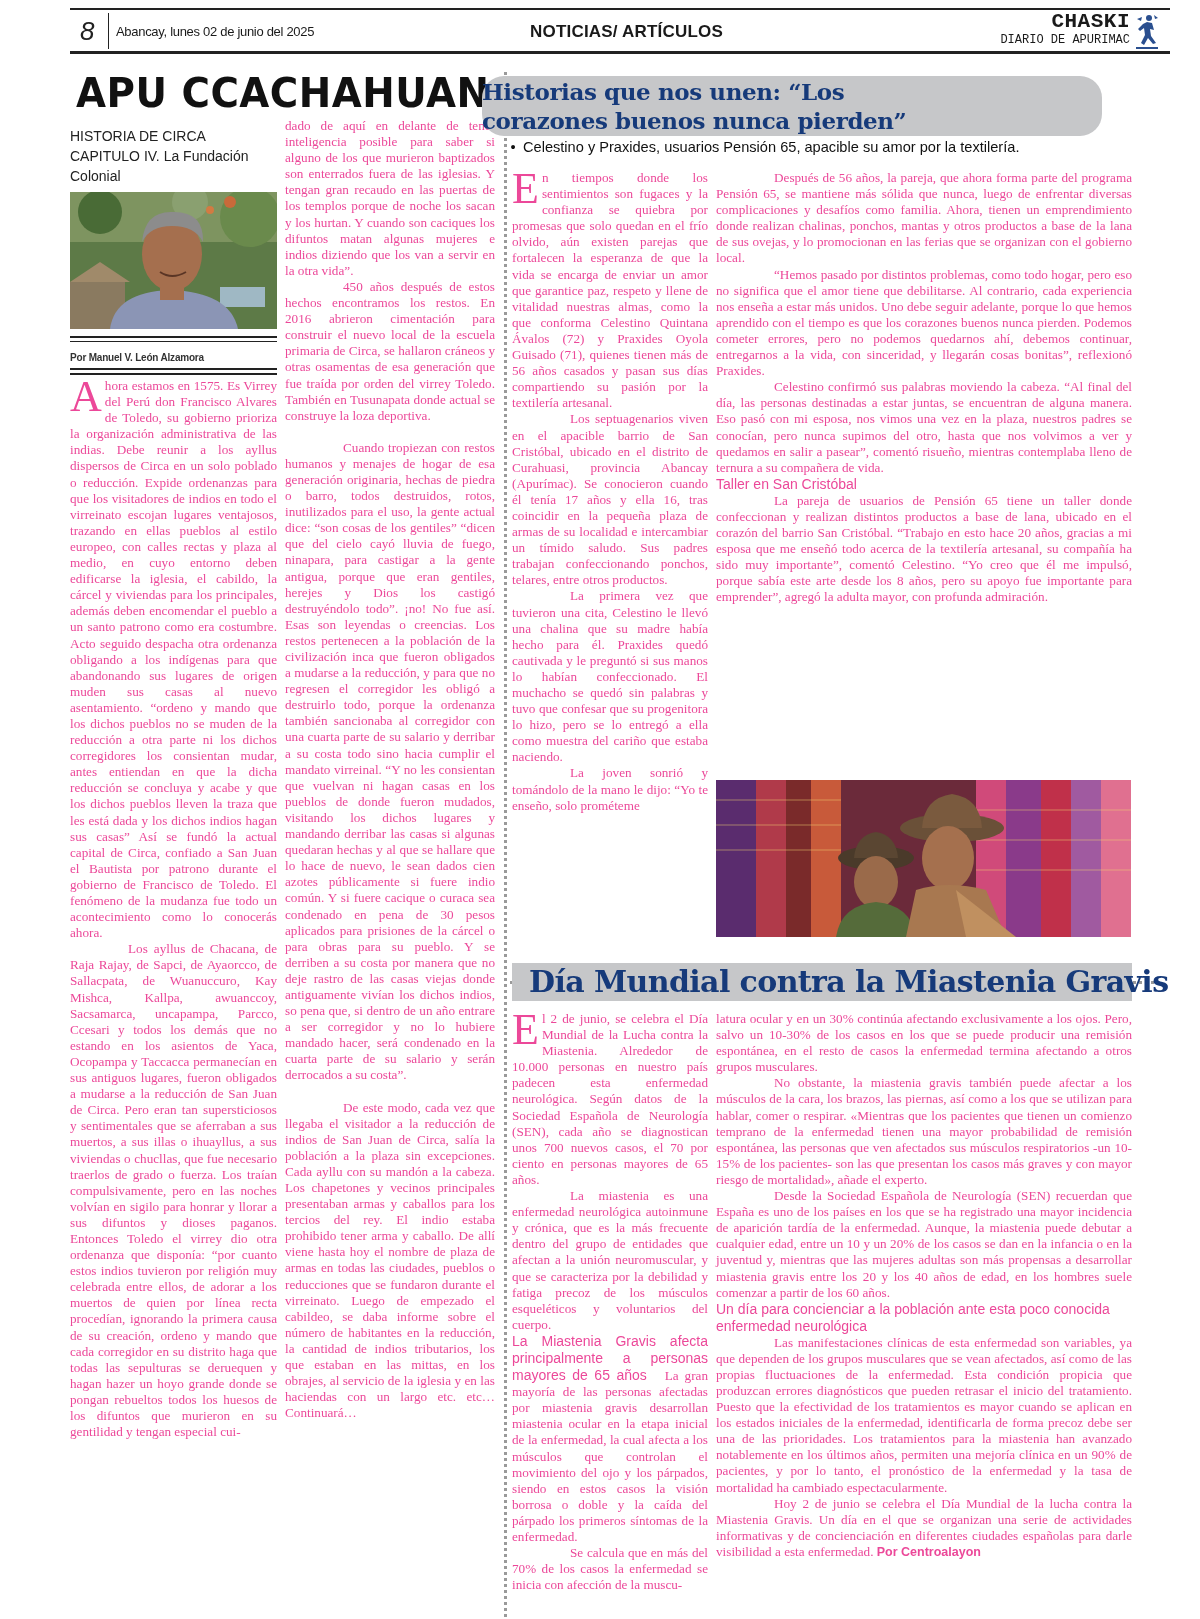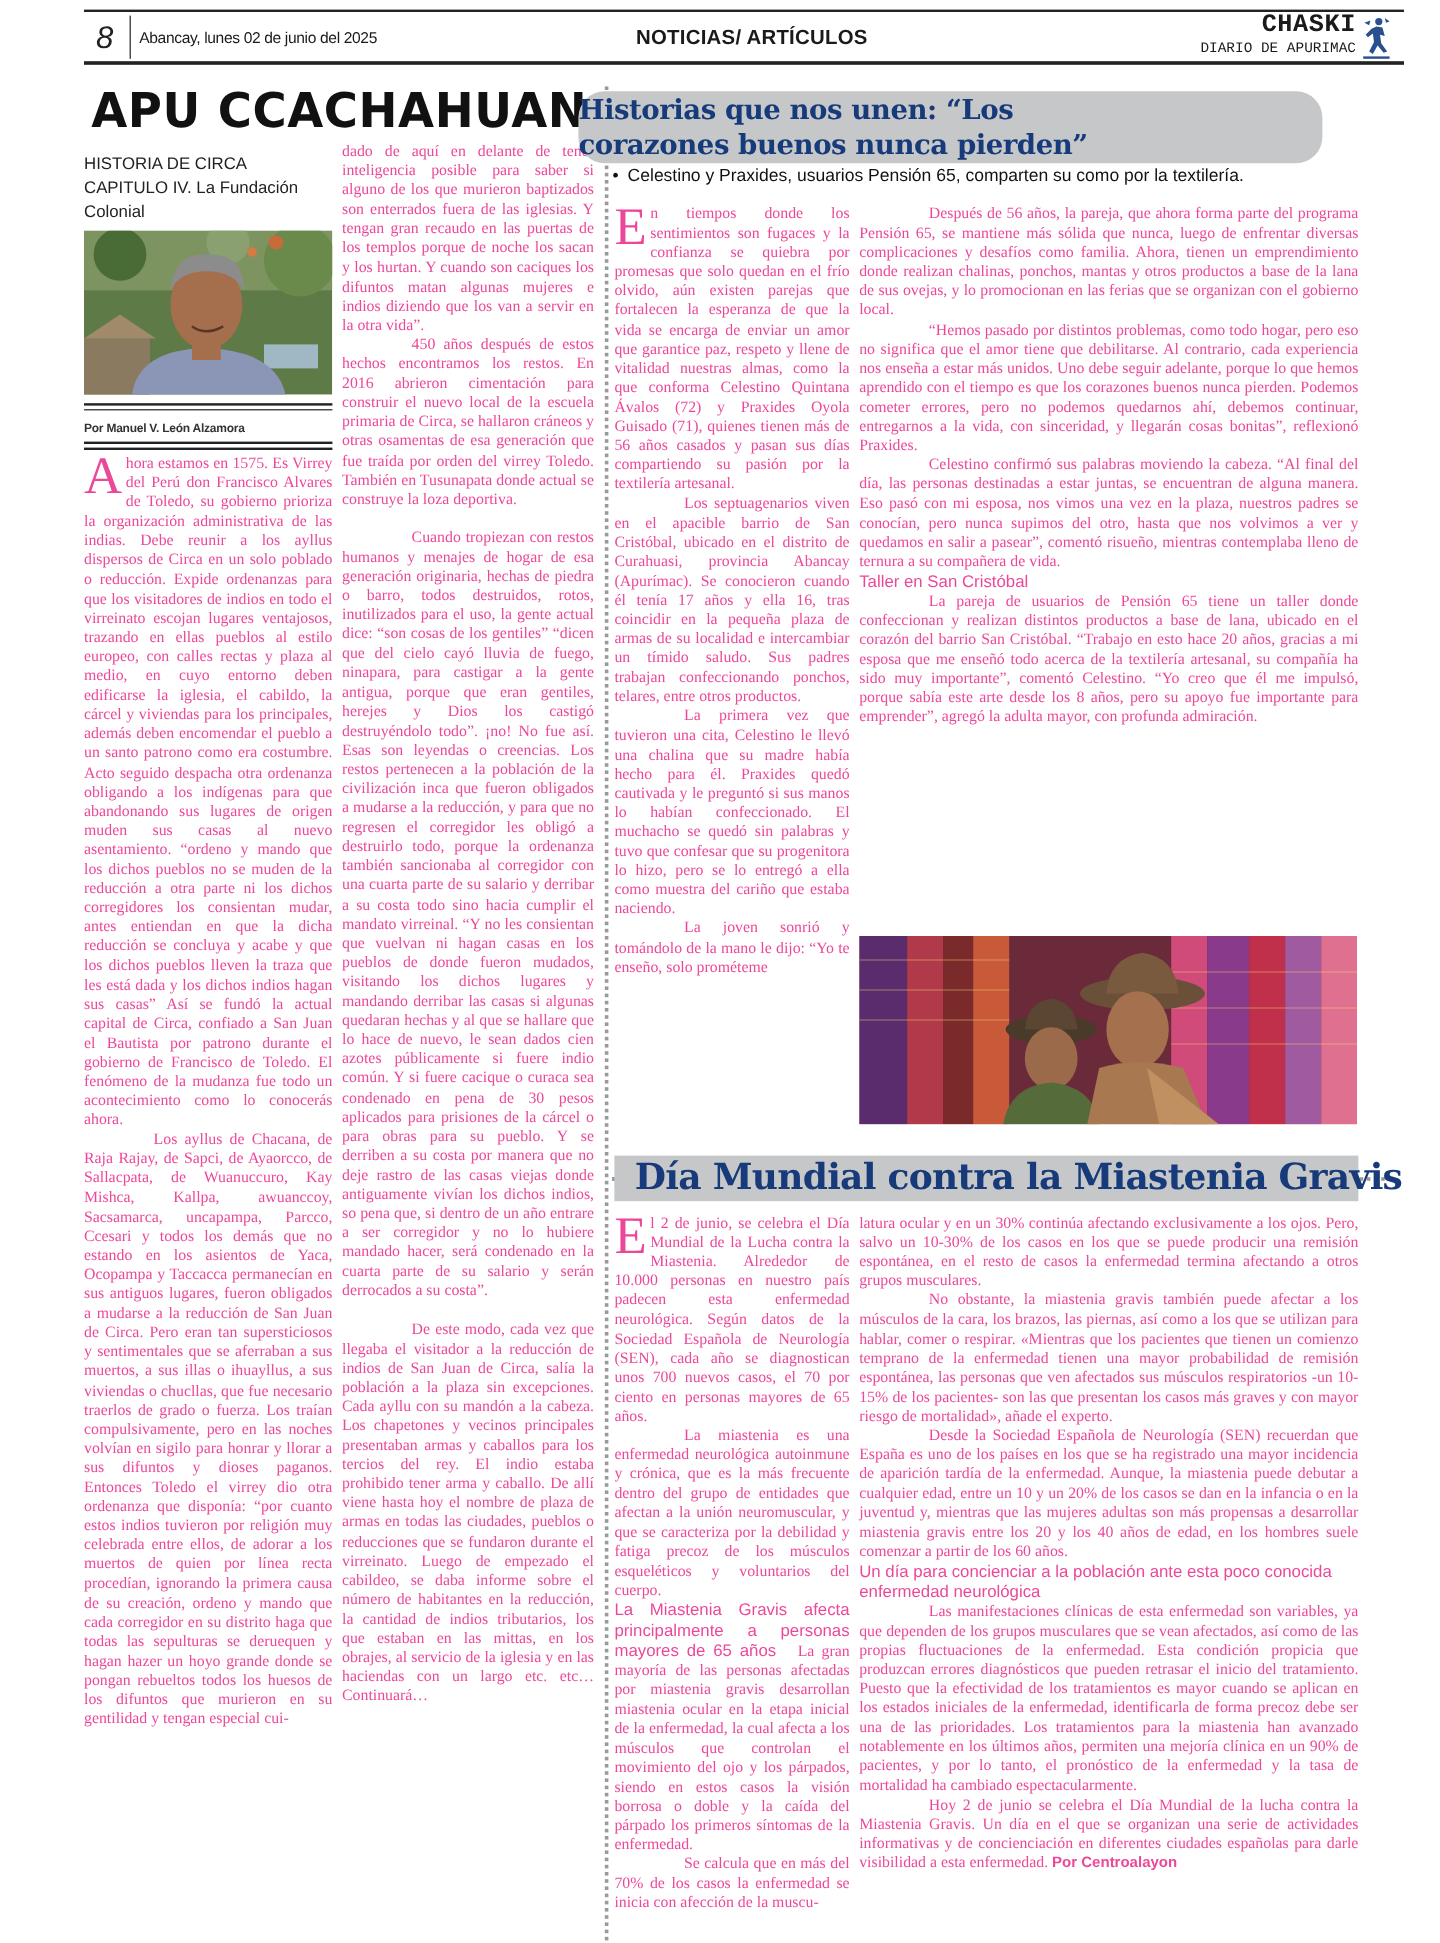--- a/index.html
+++ b/index.html
@@ -127,21 +127,21 @@
 </article>
 
 <article>
   <div class="hist-banner">
     <div class="hist-title">
       <div>Historias que nos unen: “Los</div>
       <div>corazones buenos nunca pierden”</div>
     </div>
   </div>
   <div class="hist-bullet">
-    <span class="dot">•</span><span>Celestino y Praxides, usuarios Pensión 65, comparten su como por la textilería.</span>
+    <span class="dot">•</span><span>Celestino y Praxides, usuarios Pensión 65, apacible su amor por la textilería.</span>
   </div>
   <div class="col-text col-c">
     <p><span class="dropcap">E</span><span>n tiempos donde los sentimientos son fugaces y la confianza se quiebra por promesas que solo quedan en el frío olvido, aún existen parejas que fortalecen la esperanza de que la vida se encarga de enviar un amor que garantice paz, respeto y llene de vitalidad nuestras almas, como la que conforma Celestino Quintana Ávalos (72) y Praxides Oyola Guisado (71), quienes tienen más de 56 años casados y pasan sus días compartiendo su pasión por la textilería artesanal.</span></p>
     <p class="ind">Los septuagenarios viven en el apacible barrio de San Cristóbal, ubicado en el distrito de Curahuasi, provincia Abancay (Apurímac). Se conocieron cuando él tenía 17 años y ella 16, tras coincidir en la pequeña plaza de armas de su localidad e intercambiar un tímido saludo. Sus padres trabajan confeccionando ponchos, telares, entre otros productos.</p>
     <p class="ind">La primera vez que tuvieron una cita, Celestino le llevó una chalina que su madre había hecho para él. Praxides quedó cautivada y le preguntó si sus manos lo habían confeccionado. El muchacho se quedó sin palabras y tuvo que confesar que su progenitora lo hizo, pero se lo entregó a ella como muestra del cariño que estaba naciendo.</p>
     <p class="ind">La joven sonrió y tomándolo de la mano le dijo: “Yo te enseño, solo prométeme</p>
   </div>
   <div class="col-text col-d">
     <p class="ind">Después de 56 años, la pareja, que ahora forma parte del programa Pensión 65, se mantiene más sólida que nunca, luego de enfrentar diversas complicaciones y desafíos como familia. Ahora, tienen un emprendimiento donde realizan chalinas, ponchos, mantas y otros productos a base de la lana de sus ovejas, y lo promocionan en las ferias que se organizan con el gobierno local.</p>
     <p class="ind">“Hemos pasado por distintos problemas, como todo hogar, pero eso no significa que el amor tiene que debilitarse. Al contrario, cada experiencia nos enseña a estar más unidos. Uno debe seguir adelante, porque lo que hemos aprendido con el tiempo es que los corazones buenos nunca pierden. Podemos cometer errores, pero no podemos quedarnos ahí, debemos continuar, entregarnos a la vida, con sinceridad, y llegarán cosas bonitas”, reflexionó Praxides.</p>

